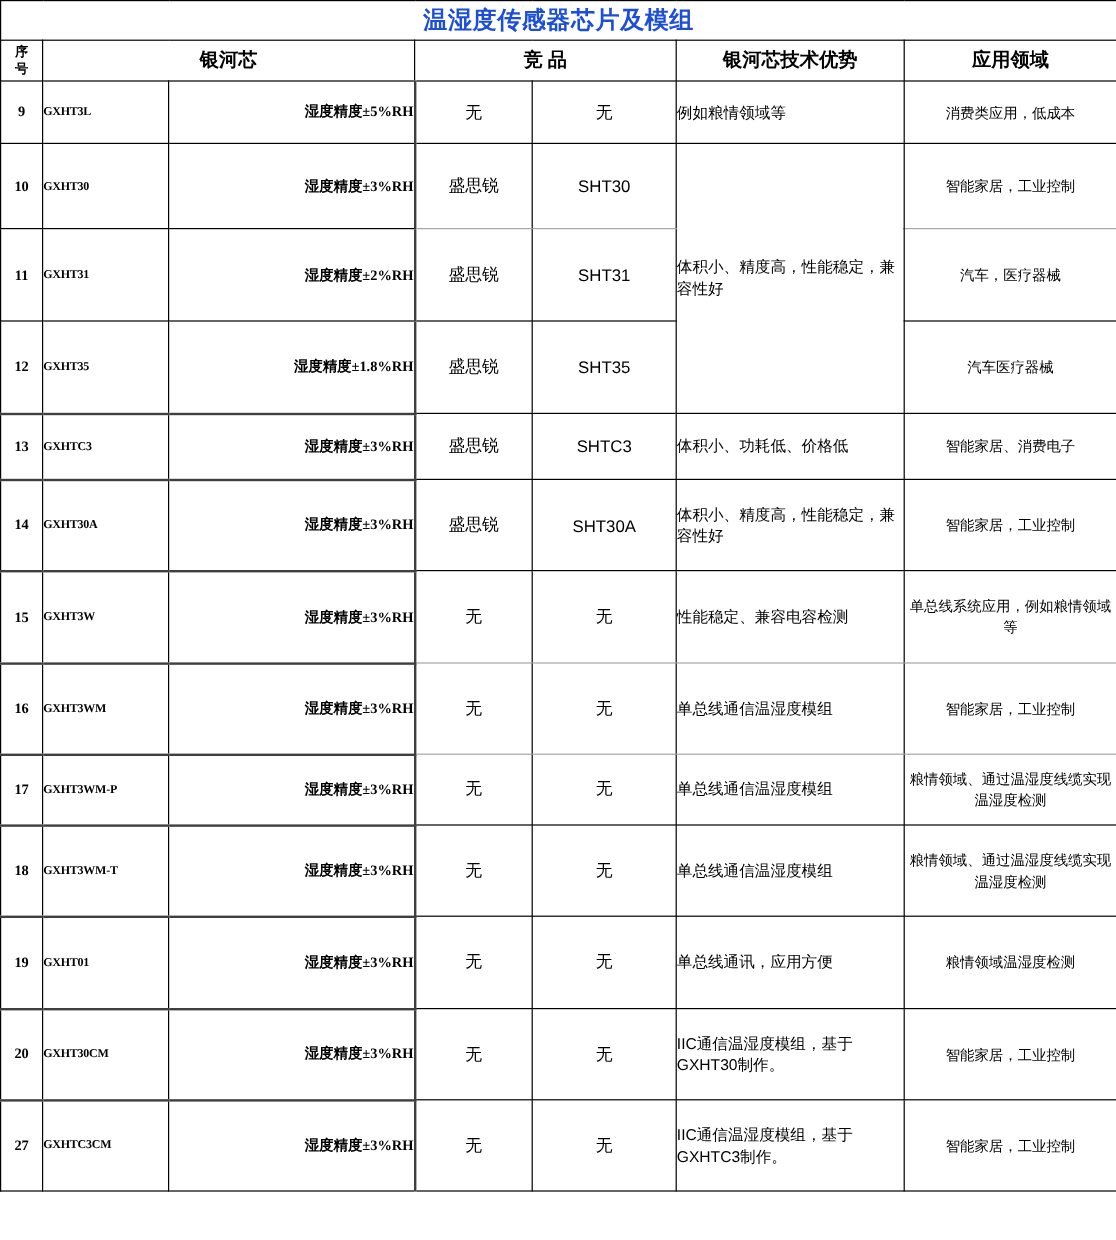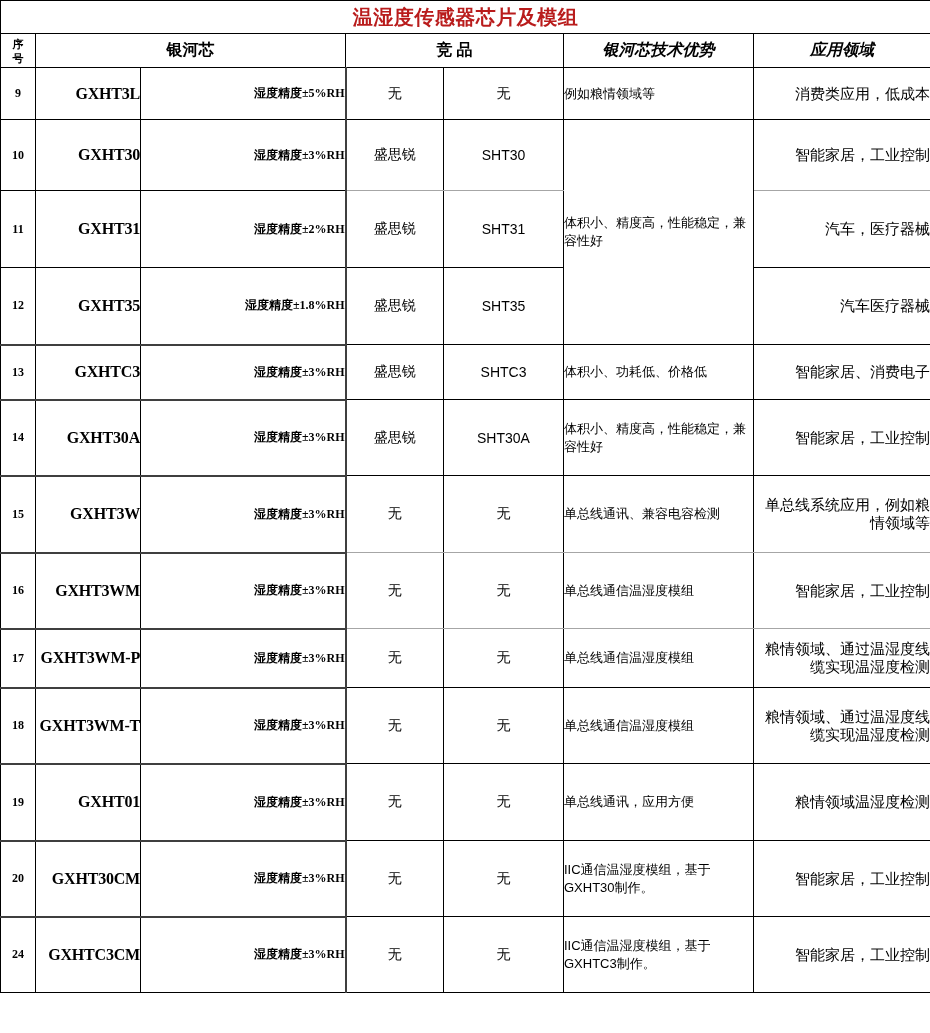--- a/index.html
+++ b/index.html
@@ -35,21 +35,21 @@
   .title-cell {
     height: 32px;
     text-align: center;
     vertical-align: middle;
     border-left: 1px solid #000 !important;
     border-right: 1px solid #000 !important;
     border-top: 1px solid #000 !important;
     border-bottom: 1px solid #000 !important;
   }
   .title-text {
-    color: #b91c1c;
+    color: #1d4ed8;
     font-family: "Liberation Serif", "DejaVu Serif", serif;
     font-weight: bold;
     font-size: 20px;
     letter-spacing: 0.5px;
     line-height: 1;
   }
 
   
   .hdr {
     height: 33px;
@@ -64,34 +64,34 @@
     background: #ffffff;
     font-size: 11px;
     line-height: 14px;
     font-weight: bold;
     padding: 2px 0 0 0;
     overflow: hidden;
   }
   .hdr-seq span { display: block; }
   .hdr-green  { background: #92D050; }
   .hdr-orange { background: #FFC000; }
-  .hdr-blue   { background: #B8CCE4; font-style: italic; }
+  .hdr-blue   { background: #B8CCE4; }
 
   
   .c-seq {
     text-align: center;
     font-family: "Liberation Serif", "DejaVu Serif", serif;
     font-weight: bold;
     font-size: 12px;
   }
   .c-part {
-    text-align: right;
-    font-family: "Liberation Serif", "DejaVu Serif", serif;
-    font-weight: bold;
-    font-size: 16px;
+    text-align: left;
+    font-family: "Liberation Serif", "DejaVu Serif", serif;
+    font-weight: bold;
+    font-size: 10px;
     letter-spacing: -0.2px;
   }
   .c-spec {
     text-align: right;
     padding-left: 5px;
     font-family: "Liberation Serif", "DejaVu Serif", serif;
     font-weight: bold;
     font-size: 12px;
   }
   .c-brand, .c-model {
@@ -100,24 +100,24 @@
     font-size: 14px;
   }
   .c-adv {
     text-align: left;
     padding: 0 4px 0 5px;
     font-family: "Liberation Sans", "DejaVu Sans", sans-serif;
     font-size: 13px;
     line-height: 18px;
   }
   .c-field {
-    text-align: right;
+    text-align: center;
     padding: 0 4px 0 6px;
     font-family: "Liberation Sans", "DejaVu Sans", sans-serif;
-    font-size: 15px;
+    font-size: 12px;
     line-height: 18px;
   }
   .thick-bottom { border-bottom: 2px solid #3f3f3f !important; }
   .thick-right  { border-right: 2px solid #3f3f3f !important; }
   .soft-line    { border-bottom: 1px solid #a6a6a6 !important; }
 </style>
 </head>
 <body>
 
 <div class="sheet">
@@ -207,21 +207,21 @@
         <td class="c-adv">体积小、精度高，性能稳定，兼容性好</td>
         <td class="c-field">智能家居，工业控制</td>
       </tr>
 
       <tr style="height:77px">
         <td class="c-seq thick-bottom">15</td>
         <td class="c-part thick-bottom">GXHT3W</td>
         <td class="c-spec thick-right thick-bottom">湿度精度±3%RH</td>
         <td class="c-brand soft-line">无</td>
         <td class="c-model soft-line">无</td>
-        <td class="c-adv soft-line">单总线通讯、兼容电容检测</td>
+        <td class="c-adv soft-line">性能稳定、兼容电容检测</td>
         <td class="c-field soft-line">单总线系统应用，例如粮情领域等</td>
       </tr>
 
       <tr style="height:76px">
         <td class="c-seq thick-bottom">16</td>
         <td class="c-part thick-bottom">GXHT3WM</td>
         <td class="c-spec thick-right thick-bottom">湿度精度±3%RH</td>
         <td class="c-brand soft-line">无</td>
         <td class="c-model soft-line">无</td>
         <td class="c-adv soft-line">单总线通信温湿度模组</td>
@@ -262,21 +262,21 @@
         <td class="c-seq thick-bottom">20</td>
         <td class="c-part thick-bottom">GXHT30CM</td>
         <td class="c-spec thick-right thick-bottom">湿度精度±3%RH</td>
         <td class="c-brand">无</td>
         <td class="c-model">无</td>
         <td class="c-adv">IIC通信温湿度模组，基于GXHT30制作。</td>
         <td class="c-field">智能家居，工业控制</td>
       </tr>
 
       <tr style="height:76px">
-        <td class="c-seq">24</td>
+        <td class="c-seq">27</td>
         <td class="c-part">GXHTC3CM</td>
         <td class="c-spec thick-right">湿度精度±3%RH</td>
         <td class="c-brand">无</td>
         <td class="c-model">无</td>
         <td class="c-adv">IIC通信温湿度模组，基于GXHTC3制作。</td>
         <td class="c-field">智能家居，工业控制</td>
       </tr>
     </tbody>
   </table>
 </div>

